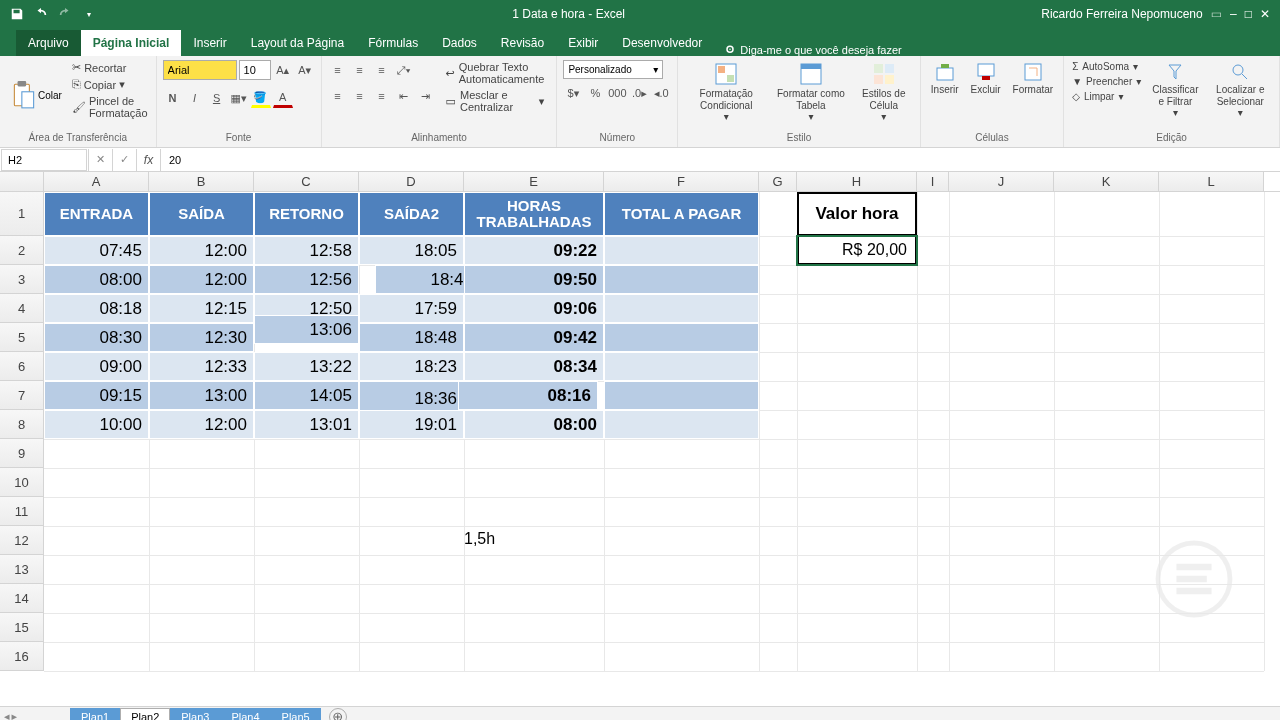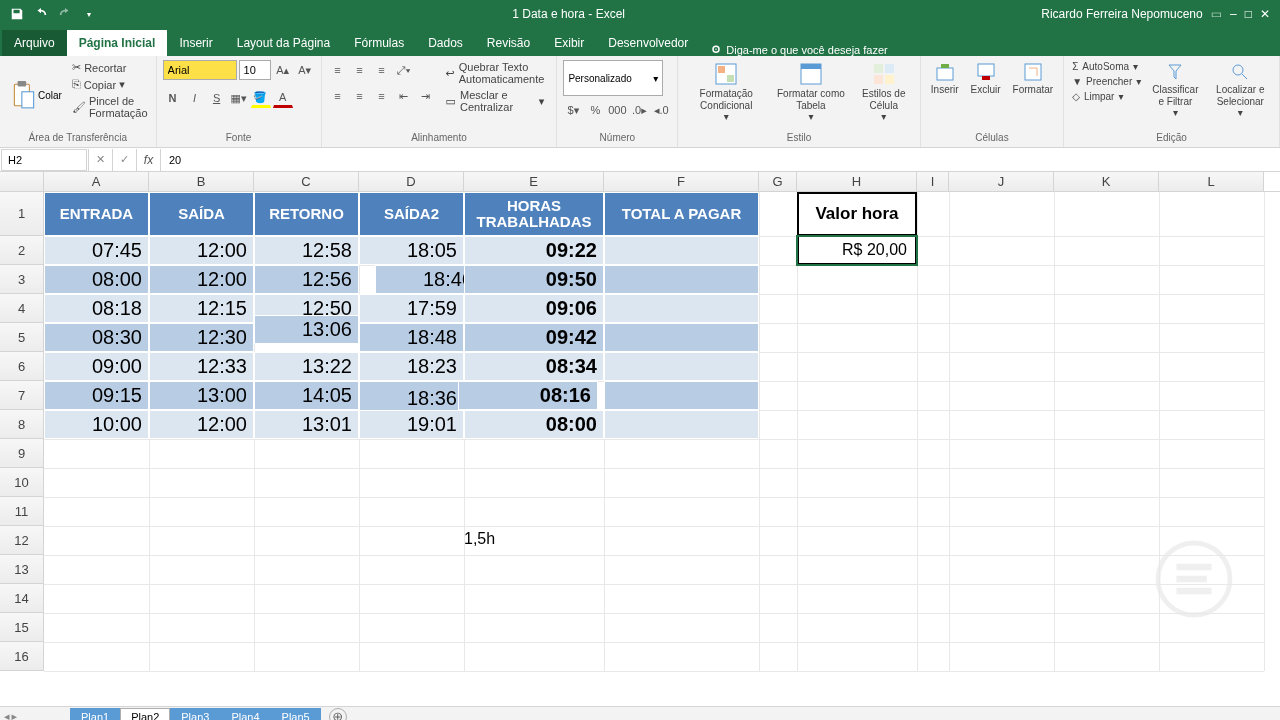--- a/index.html
+++ b/index.html
@@ -6,42 +6,42 @@
 body { background: #fff; overflow: hidden; font-size: 11px; user-select: none; }
 
 
 .title-bar { height: 28px; background: #217346; display: flex; align-items: center; color: #fff; font-size: 12px; }
 .qa-toolbar { display: flex; align-items: center; gap: 6px; padding: 0 8px; }
 .qa-icon { width: 18px; height: 18px; display: flex; align-items: center; justify-content: center; color: #fff; cursor: pointer; }
 .title-center { flex: 1; text-align: center; }
 .title-right { padding: 0 10px; display: flex; align-items: center; gap: 8px; }
 
 
-.ribbon-tabs { height: 28px; background: #217346; display: flex; align-items: flex-end; padding-left: 2px; }
+.ribbon-tabs { height: 28px; background: #217346; display: flex; align-items: flex-end; padding-left: 16px; }
 .ribbon-tab { padding: 6px 12px; color: #fff; cursor: pointer; font-size: 12px; }
 .ribbon-tab.file { background: #185a34; }
 .ribbon-tab.active { background: #fff; color: #217346; font-weight: 600; }
 .tell-me { display: flex; align-items: center; color: #fff; padding: 0 10px; gap: 4px; }
 
 
 .ribbon { height: 92px; background: #f3f3f3; border-bottom: 1px solid #d4d4d4; display: flex; }
 .ribbon-group { padding: 4px 6px 2px 6px; border-right: 1px solid #e1e1e1; display: flex; flex-direction: column; position: relative; }
 .group-label { text-align: center; font-size: 10px; color: #666; margin-top: auto; padding: 2px 0; }
 .group-body { flex: 1; display: flex; gap: 4px; }
 .clip-paste { display: flex; flex-direction: row; align-items: center; padding: 2px 4px; }
 .clip-icon { width: 28px; height: 32px; display: flex; align-items: center; justify-content: center; }
 .clip-list { display: flex; flex-direction: column; gap: 2px; font-size: 11px; color: #444; }
 .clip-item { display: flex; align-items: center; gap: 3px; padding: 1px 2px; cursor: pointer; }
 .font-row { display: flex; align-items: center; gap: 2px; margin-bottom: 4px; }
 .font-name { width: 74px; height: 20px; border: 1px solid #ababab; background: #fde047; font-size: 11px; padding: 0 4px; }
 .font-size { width: 32px; height: 20px; border: 1px solid #ababab; background: #fff; font-size: 11px; padding: 0 4px; }
 .small-btn { width: 20px; height: 20px; display: flex; align-items: center; justify-content: center; cursor: pointer; color: #555; border: 1px solid transparent; }
 .align-col { display: flex; flex-direction: column; gap: 2px; }
 .format-btn { display: flex; align-items: center; gap: 4px; padding: 1px 6px; color: #444; cursor: pointer; }
-.format-sel { width: 100px; height: 36px; border: 1px solid #ababab; background: #fff; font-size: 10px; padding: 8px 4px; display: flex; align-items: center; }
+.format-sel { width: 100px; height: 19px; border: 1px solid #ababab; background: #fff; font-size: 10px; padding: 8px 4px; display: flex; align-items: center; }
 .big-btn { display: flex; flex-direction: column; align-items: center; padding: 2px 4px; cursor: pointer; font-size: 10px; text-align: center; line-height: 1.15; color: #444; }
 .big-btn svg { margin-bottom: 2px; }
 .edit-item { display: flex; align-items: center; gap: 4px; font-size: 10px; color: #444; padding: 1px 2px; cursor: pointer; }
 
 
 .formula-bar { height: 24px; border-bottom: 1px solid #d4d4d4; display: flex; align-items: center; background: #fff; }
 .name-box { width: 86px; height: 22px; border: 1px solid #d4d4d4; margin: 0 1px; padding: 0 6px; font-size: 11px; }
 .fb-btns { display: flex; border-left: 1px solid #d4d4d4; }
 .fb-btn { width: 24px; height: 22px; display: flex; align-items: center; justify-content: center; color: #888; border-right: 1px solid #d4d4d4; cursor: pointer; }
 .fx { font-style: italic; font-size: 12px; color: #555; }
@@ -51,21 +51,21 @@
 .grid-area { position: relative; height: 534px; overflow: hidden; background: #fff; }
 .col-headers { display: flex; height: 20px; border-bottom: 1px solid #d4d4d4; }
 .corner { width: 44px; background: linear-gradient(#f7f7f7,#ececec); border-right: 1px solid #d4d4d4; }
 .col-h { background: linear-gradient(#f7f7f7,#ececec); border-right: 1px solid #d4d4d4; text-align: center; font-size: 13px; color: #444; display: flex; align-items: center; justify-content: center; }
 .grid-body { display: flex; }
 .row-headers { width: 44px; }
 .row-h { background: linear-gradient(#f7f7f7,#ececec); border-bottom: 1px solid #d4d4d4; border-right: 1px solid #d4d4d4; text-align: center; font-size: 13px; color: #444; display: flex; align-items: center; justify-content: center; }
 .cells { position: relative; }
 .dt-cell { position: absolute; display: flex; align-items: center; padding: 0 6px; font-family: Arial, sans-serif; }
 .hdr-cell { background: #4f81bd; color: #fff; font-weight: bold; font-size: 15px; justify-content: center; border: 1px solid #fff; text-align: center; line-height: 1.1; }
-.data-row-cell { font-size: 20px; justify-content: flex-end; border: 1px solid #fff; }
+.data-row-cell { font-size: 17px; justify-content: flex-end; border: 1px solid #fff; }
 .even { background: #dce6f1; }
 .odd { background: #b8cce4; }
 .bold { font-weight: bold; }
 .valor-hdr { position: absolute; border: 2px solid #000; font-size: 17px; font-weight: bold; display: flex; align-items: center; justify-content: center; background: #fff; }
 .valor-val { position: absolute; border-left: 2px solid #000; border-right: 2px solid #000; border-bottom: 2px solid #000; font-size: 16px; display: flex; align-items: center; justify-content: flex-end; padding: 0 8px; background: #fff; }
 .selected-cell { outline: 2px solid #217346; outline-offset: -1px; }
 .free-text { position: absolute; font-family: Arial; font-size: 16px; }
 
 
 .watermark { position: absolute; right: 30px; bottom: 50px; opacity: 0.15; }

